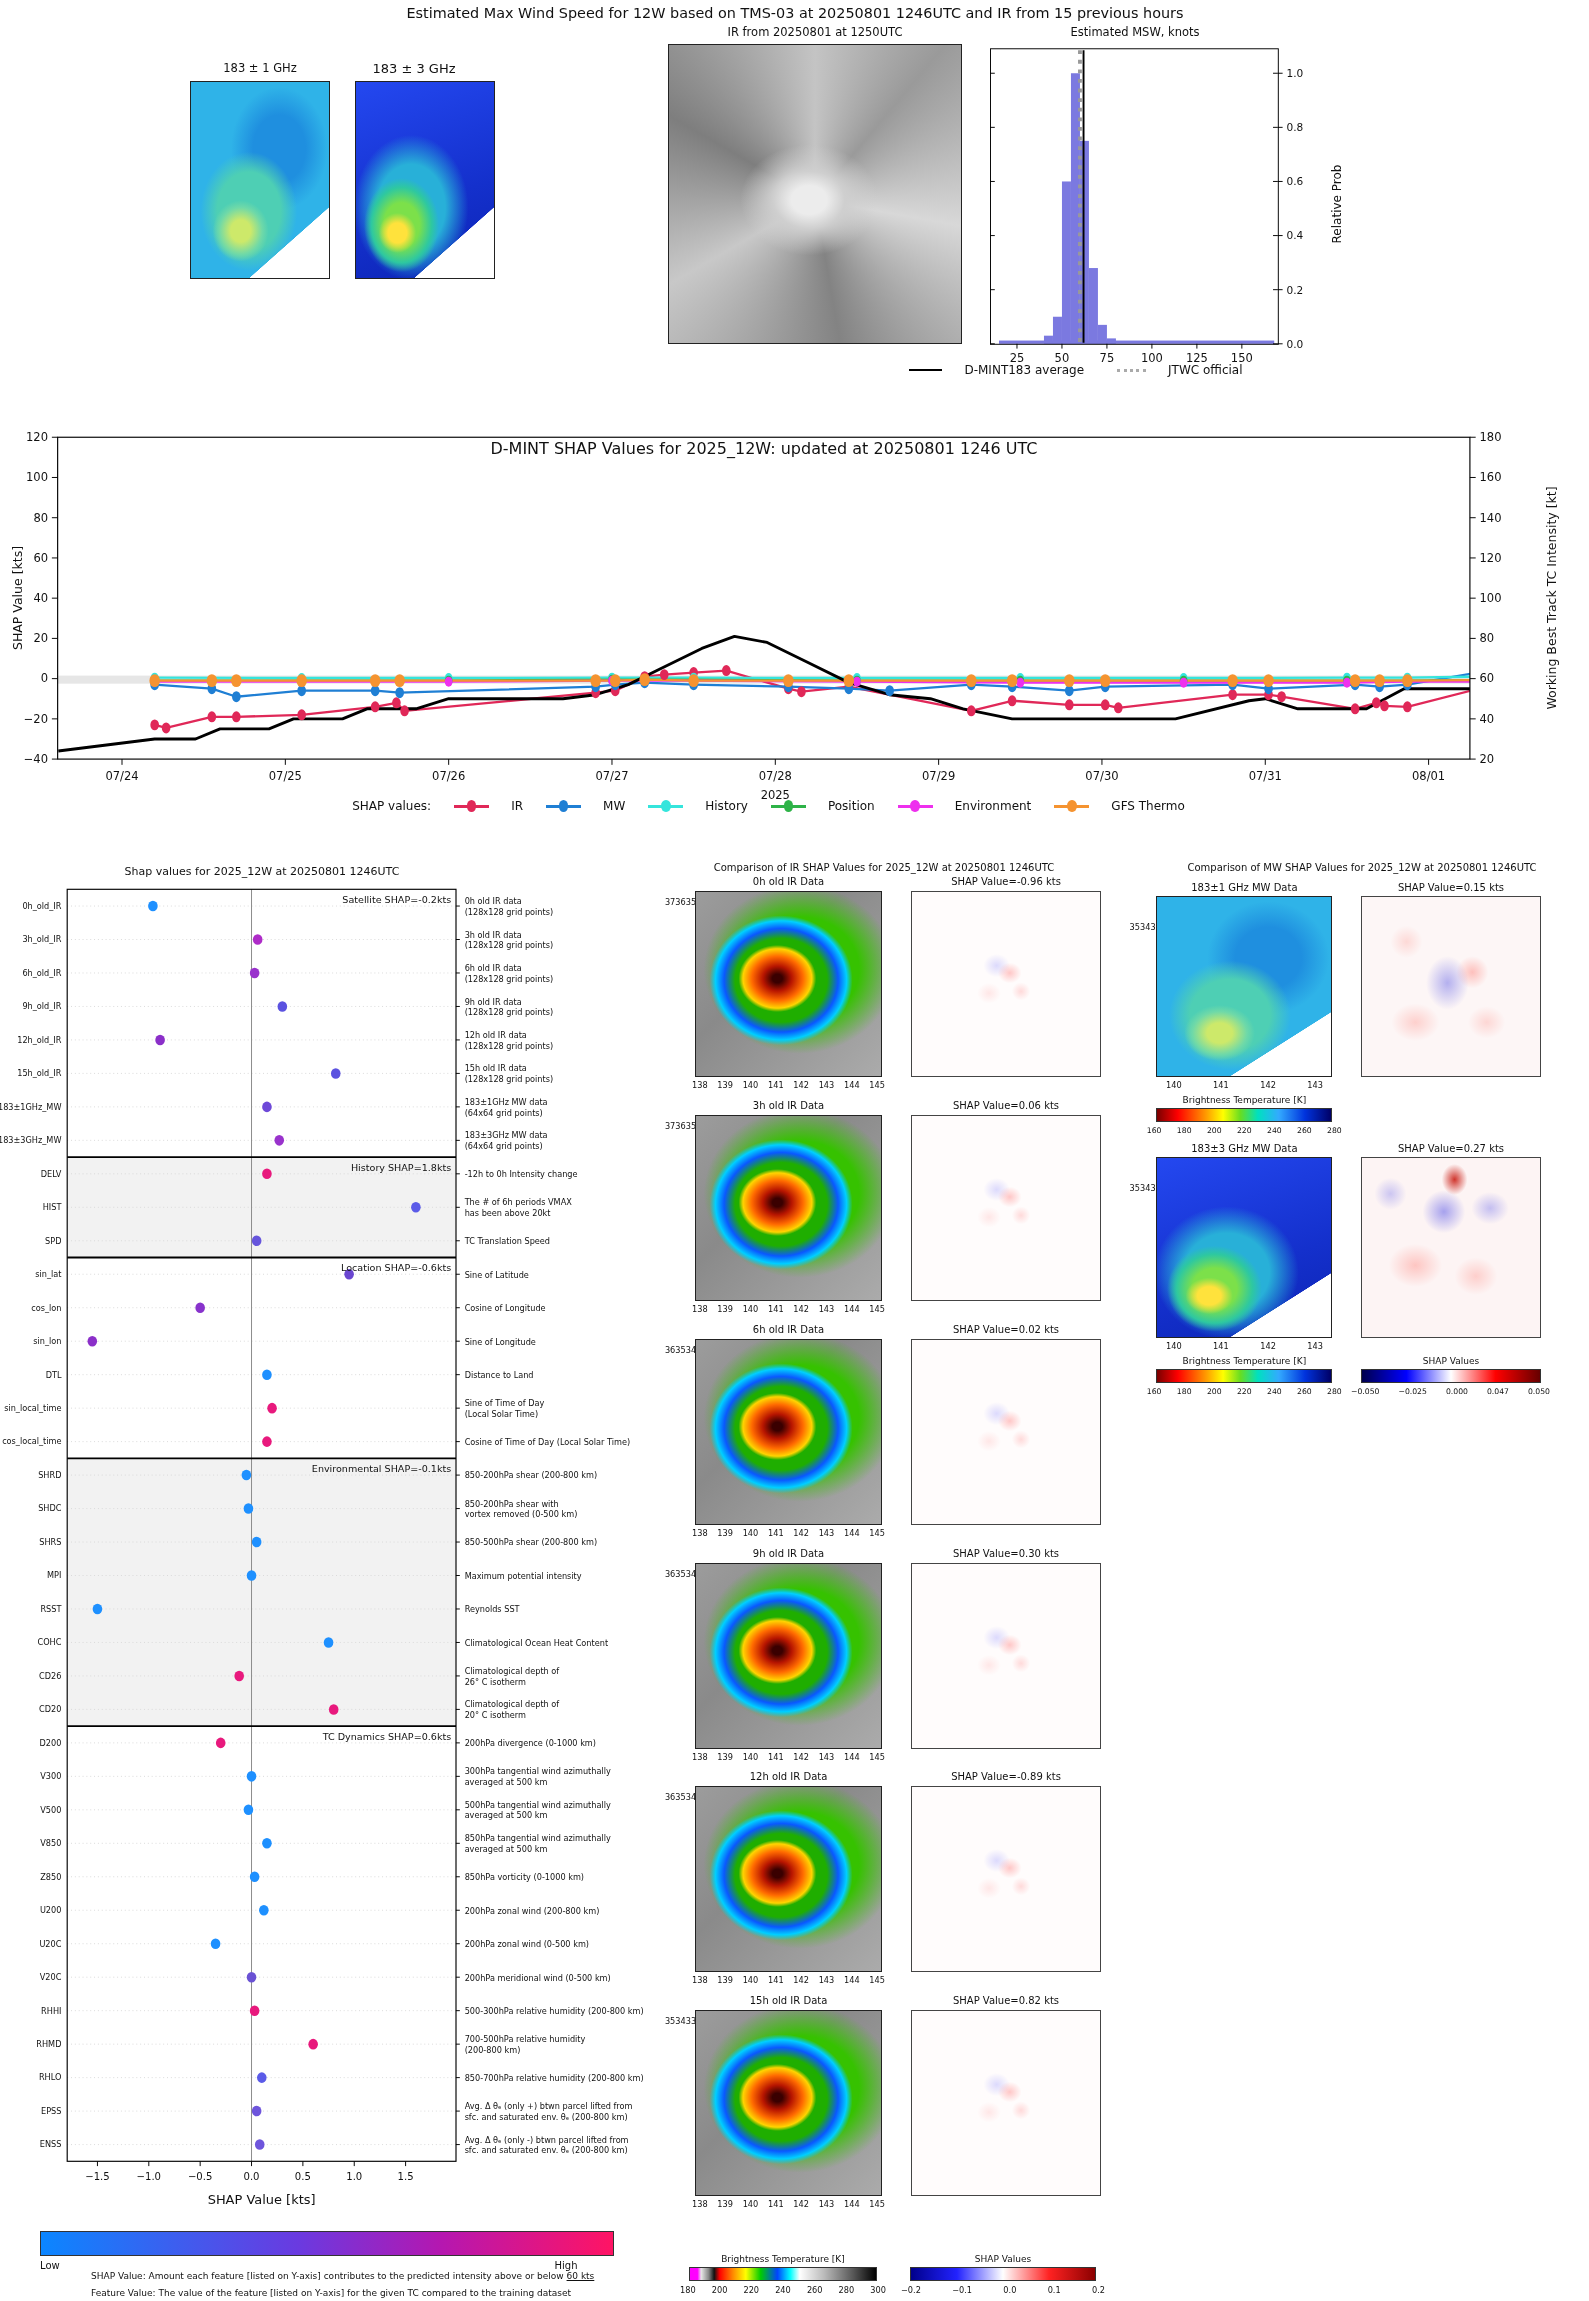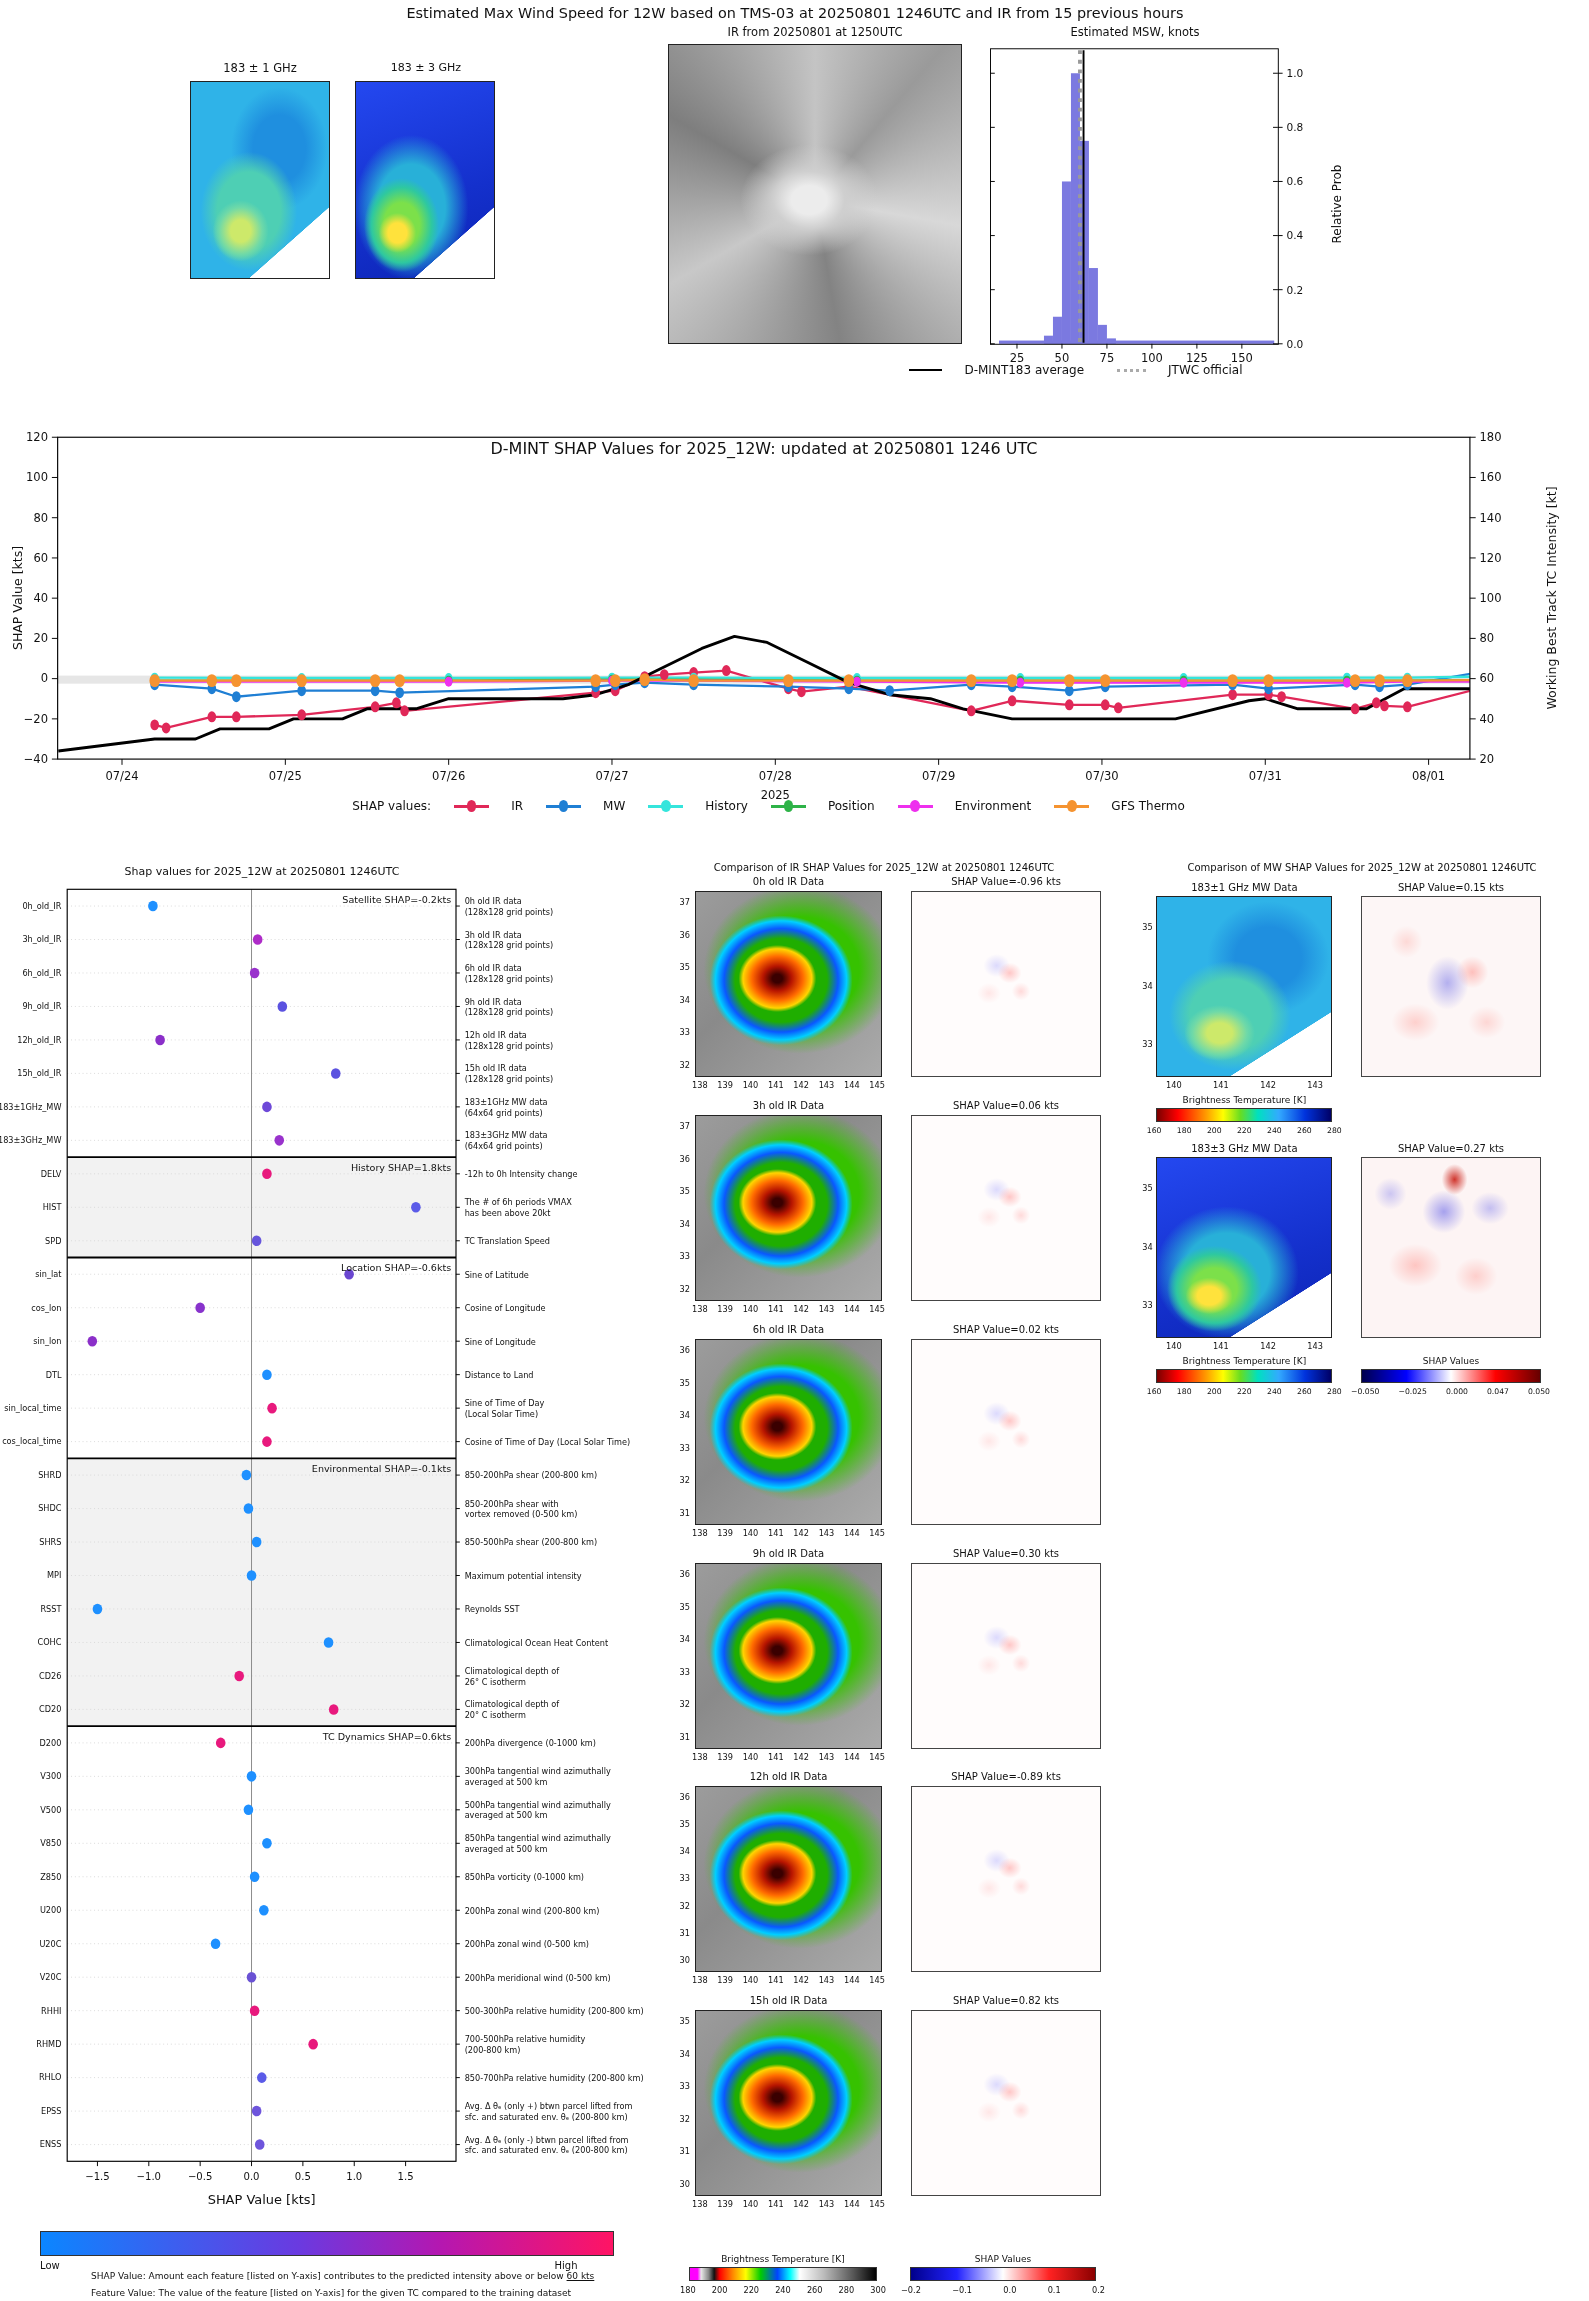--- a/index.html
+++ b/index.html
@@ -3,21 +3,21 @@
 <meta charset="utf-8">
 <style>
   html,body{margin:0;padding:0;background:#fff}
   body{font-family:"DejaVu Sans",sans-serif;color:#111}
   #page{position:relative;width:1590px;height:2302px;background:#fff;overflow:hidden}
   .abs{position:absolute}
   .ctr{text-align:center}
   .nw{white-space:nowrap}
   .vlab{position:absolute;white-space:nowrap;transform:translate(-50%,-50%) rotate(-90deg);font-size:12.5px}
   .tick-row{position:absolute;display:flex;justify-content:space-between;font-size:8.2px}
-  .tick-col{position:absolute;display:flex;flex-direction:column;justify-content:space-between;align-items:flex-end;font-size:8.2px}
+  .tick-col{position:absolute;display:flex;flex-direction:row;justify-content:space-between;font-size:8.2px}
   .legend{position:absolute;display:flex;justify-content:center;align-items:center;gap:23px;font-size:12px}
   .litem{display:flex;align-items:center;gap:22px}
   .lsw{position:relative;width:35px;height:13.4px;display:inline-block}
   .lsl{position:absolute;left:0;right:0;top:5.8px;height:2.9px}
   .lsd{position:absolute;left:50%;top:1px;width:9.6px;height:11.5px;margin-left:-4.8px;border-radius:50%}
   .frame{box-sizing:border-box;border:1px solid #222}
   .rowtitle{position:absolute;text-align:center;font-size:10px;white-space:nowrap}
   .ir-row,.mw-block{position:absolute;left:0;width:461px}
   .tri{position:absolute;right:0;bottom:0;width:58%;height:36%;background:linear-gradient(to top left,#fff 49.5%,transparent 50%)}
   .ir-gray-img{position:absolute;background:
@@ -69,21 +69,21 @@
   svg text{fill:#111;font-family:"DejaVu Sans",sans-serif}
 </style>
 </head>
 <body>
 
 <div id="page">
 
   <div class="abs ctr nw" style="left:0;top:4.8px;width:1590px;font-size:14.4px">Estimated Max Wind Speed for 12W based on TMS-03 at 20250801 1246UTC and IR from 15 previous hours</div>
 
   <div class="abs ctr" style="left:188px;top:61px;width:144px;font-size:11.5px">183 ± 1 GHz</div>
-  <div class="abs ctr" style="left:354px;top:61px;width:144px;font-size:11px">183 ± 3 GHz</div>
+  <div class="abs ctr" style="left:342px;top:61px;width:144px;font-size:13px">183 ± 3 GHz</div>
   <div class="mw1-img frame" style="left:190px;top:81px;width:140px;height:198px">
       <div class="tri"></div>
     </div>
   <div class="mw3-img frame" style="left:355px;top:81px;width:140px;height:198px">
       <div class="tri"></div>
     </div>
 
   <div class="abs ctr nw" style="left:668px;top:25px;width:294px;font-size:11.5px">IR from 20250801 at 1250UTC</div>
   <div class="ir-gray-img frame" style="left:668px;top:44px;width:294px;height:300px"></div>
 

